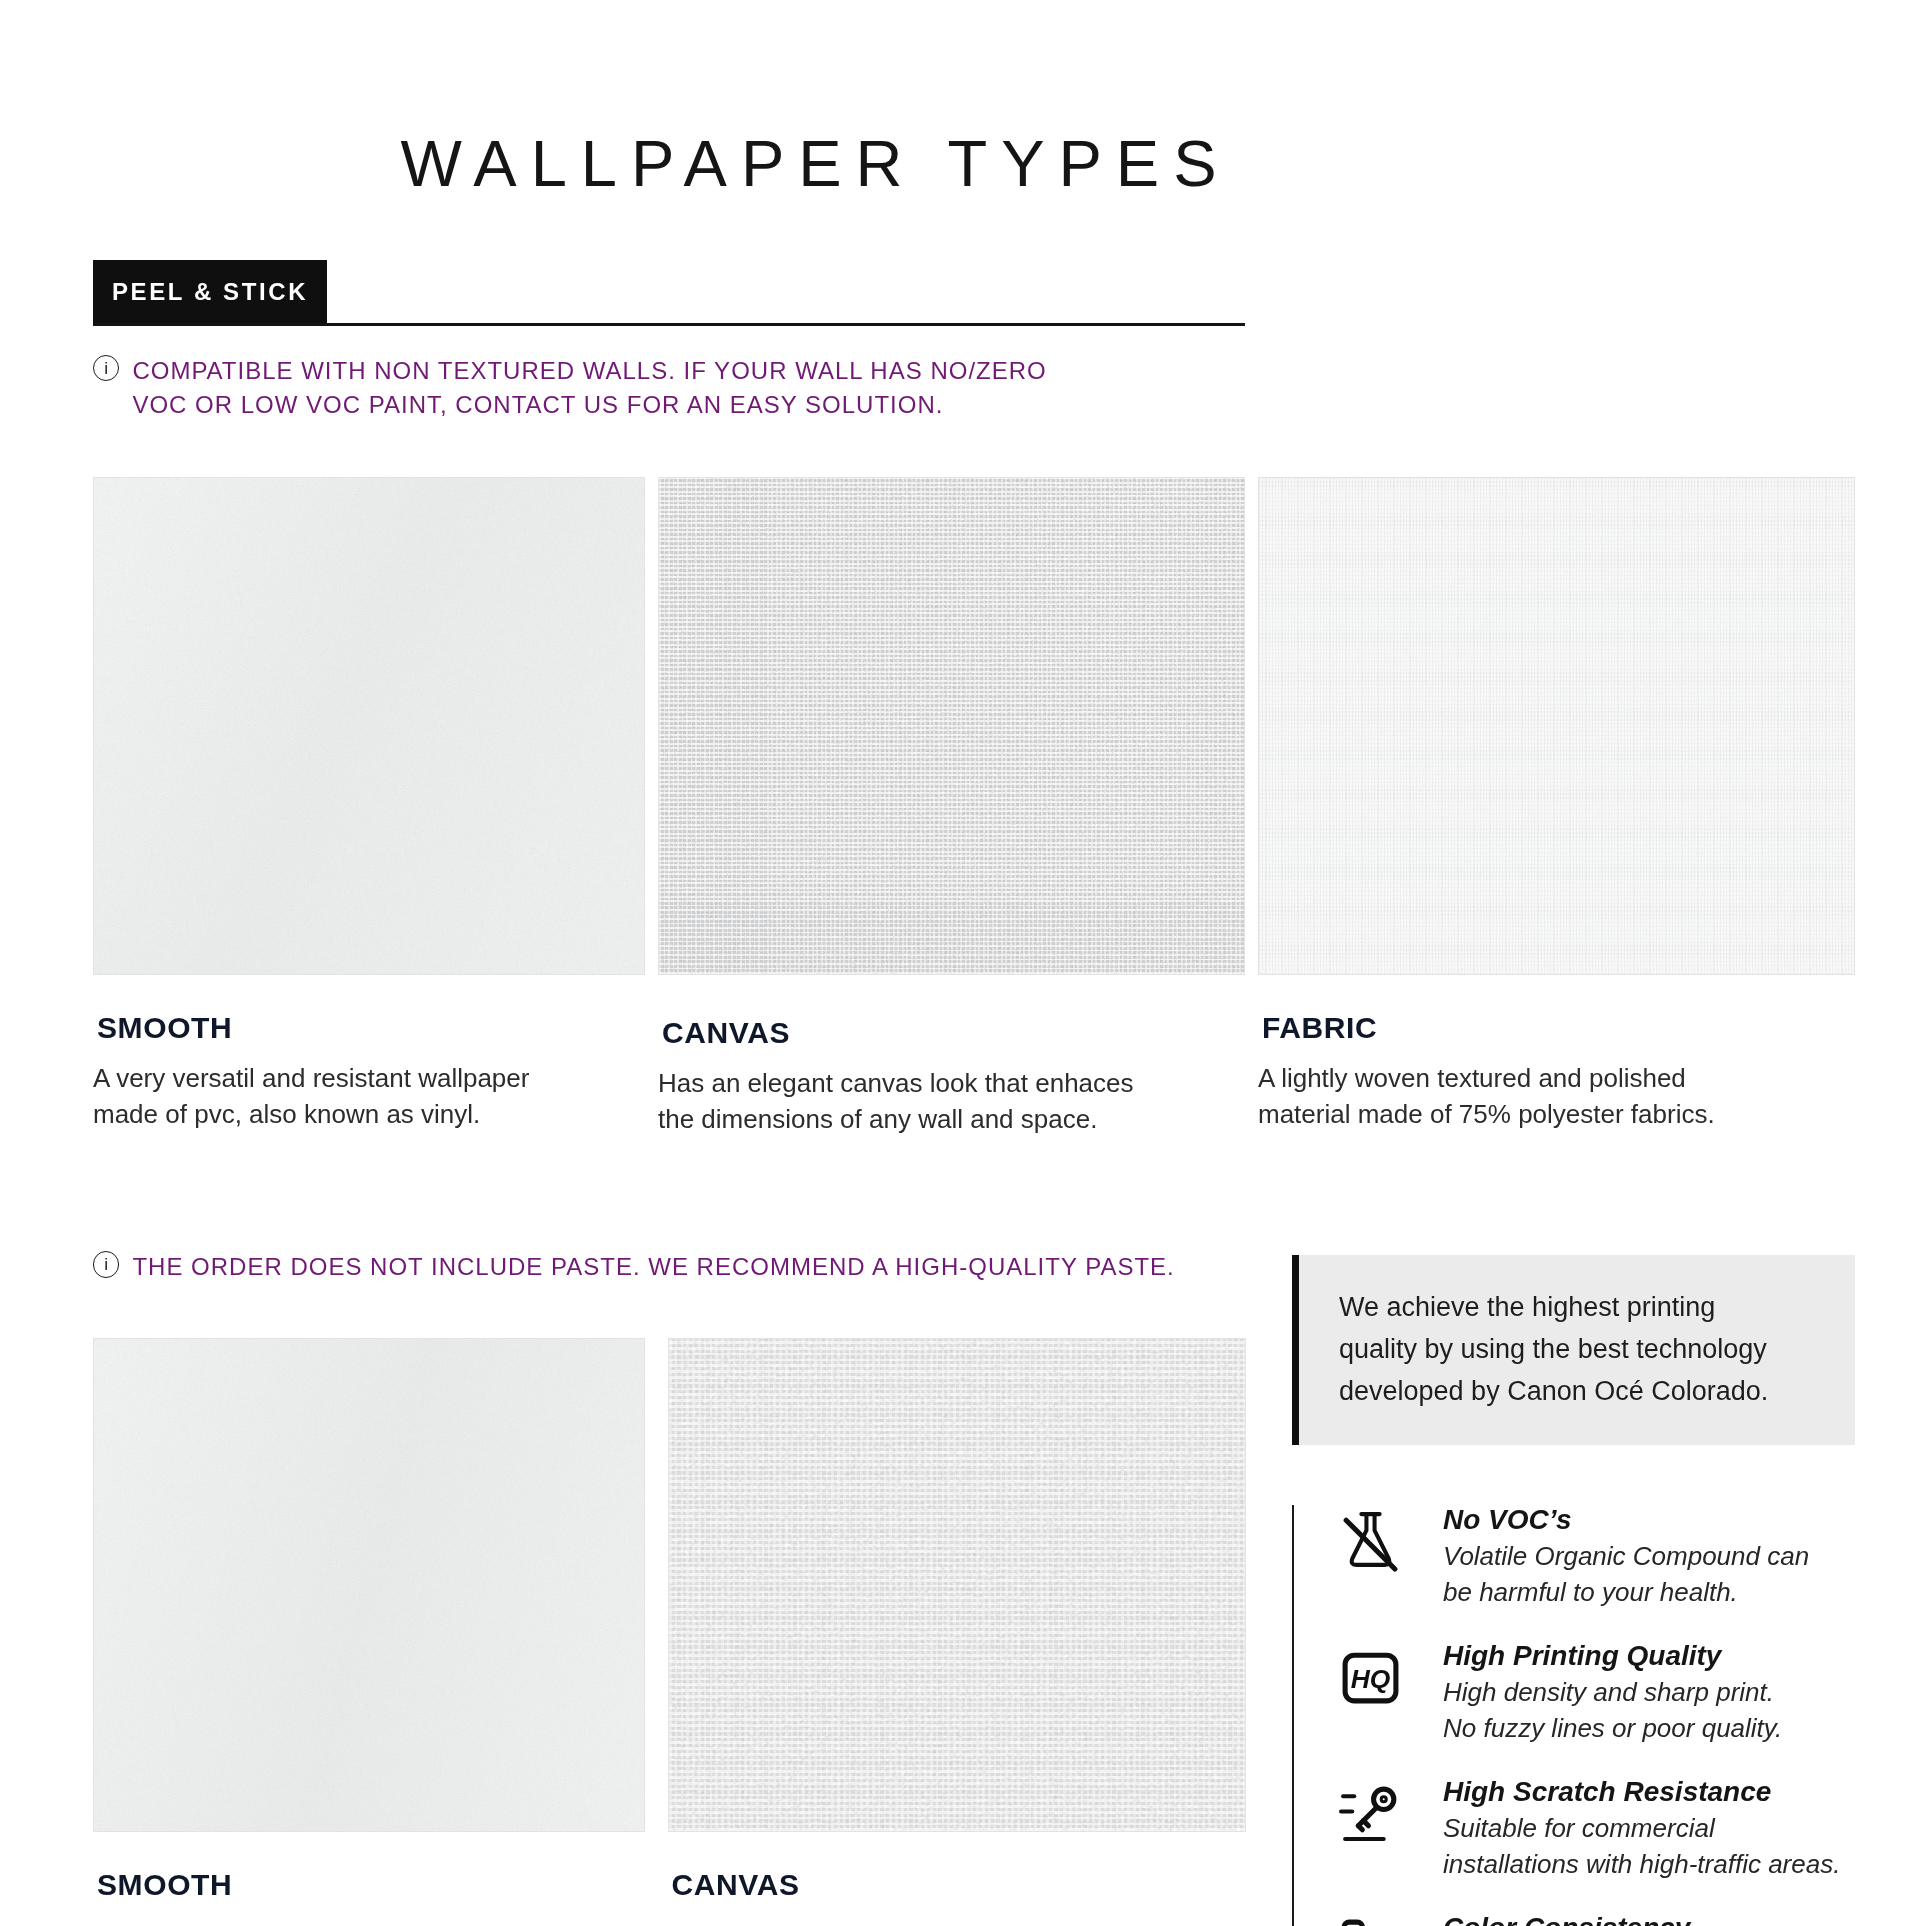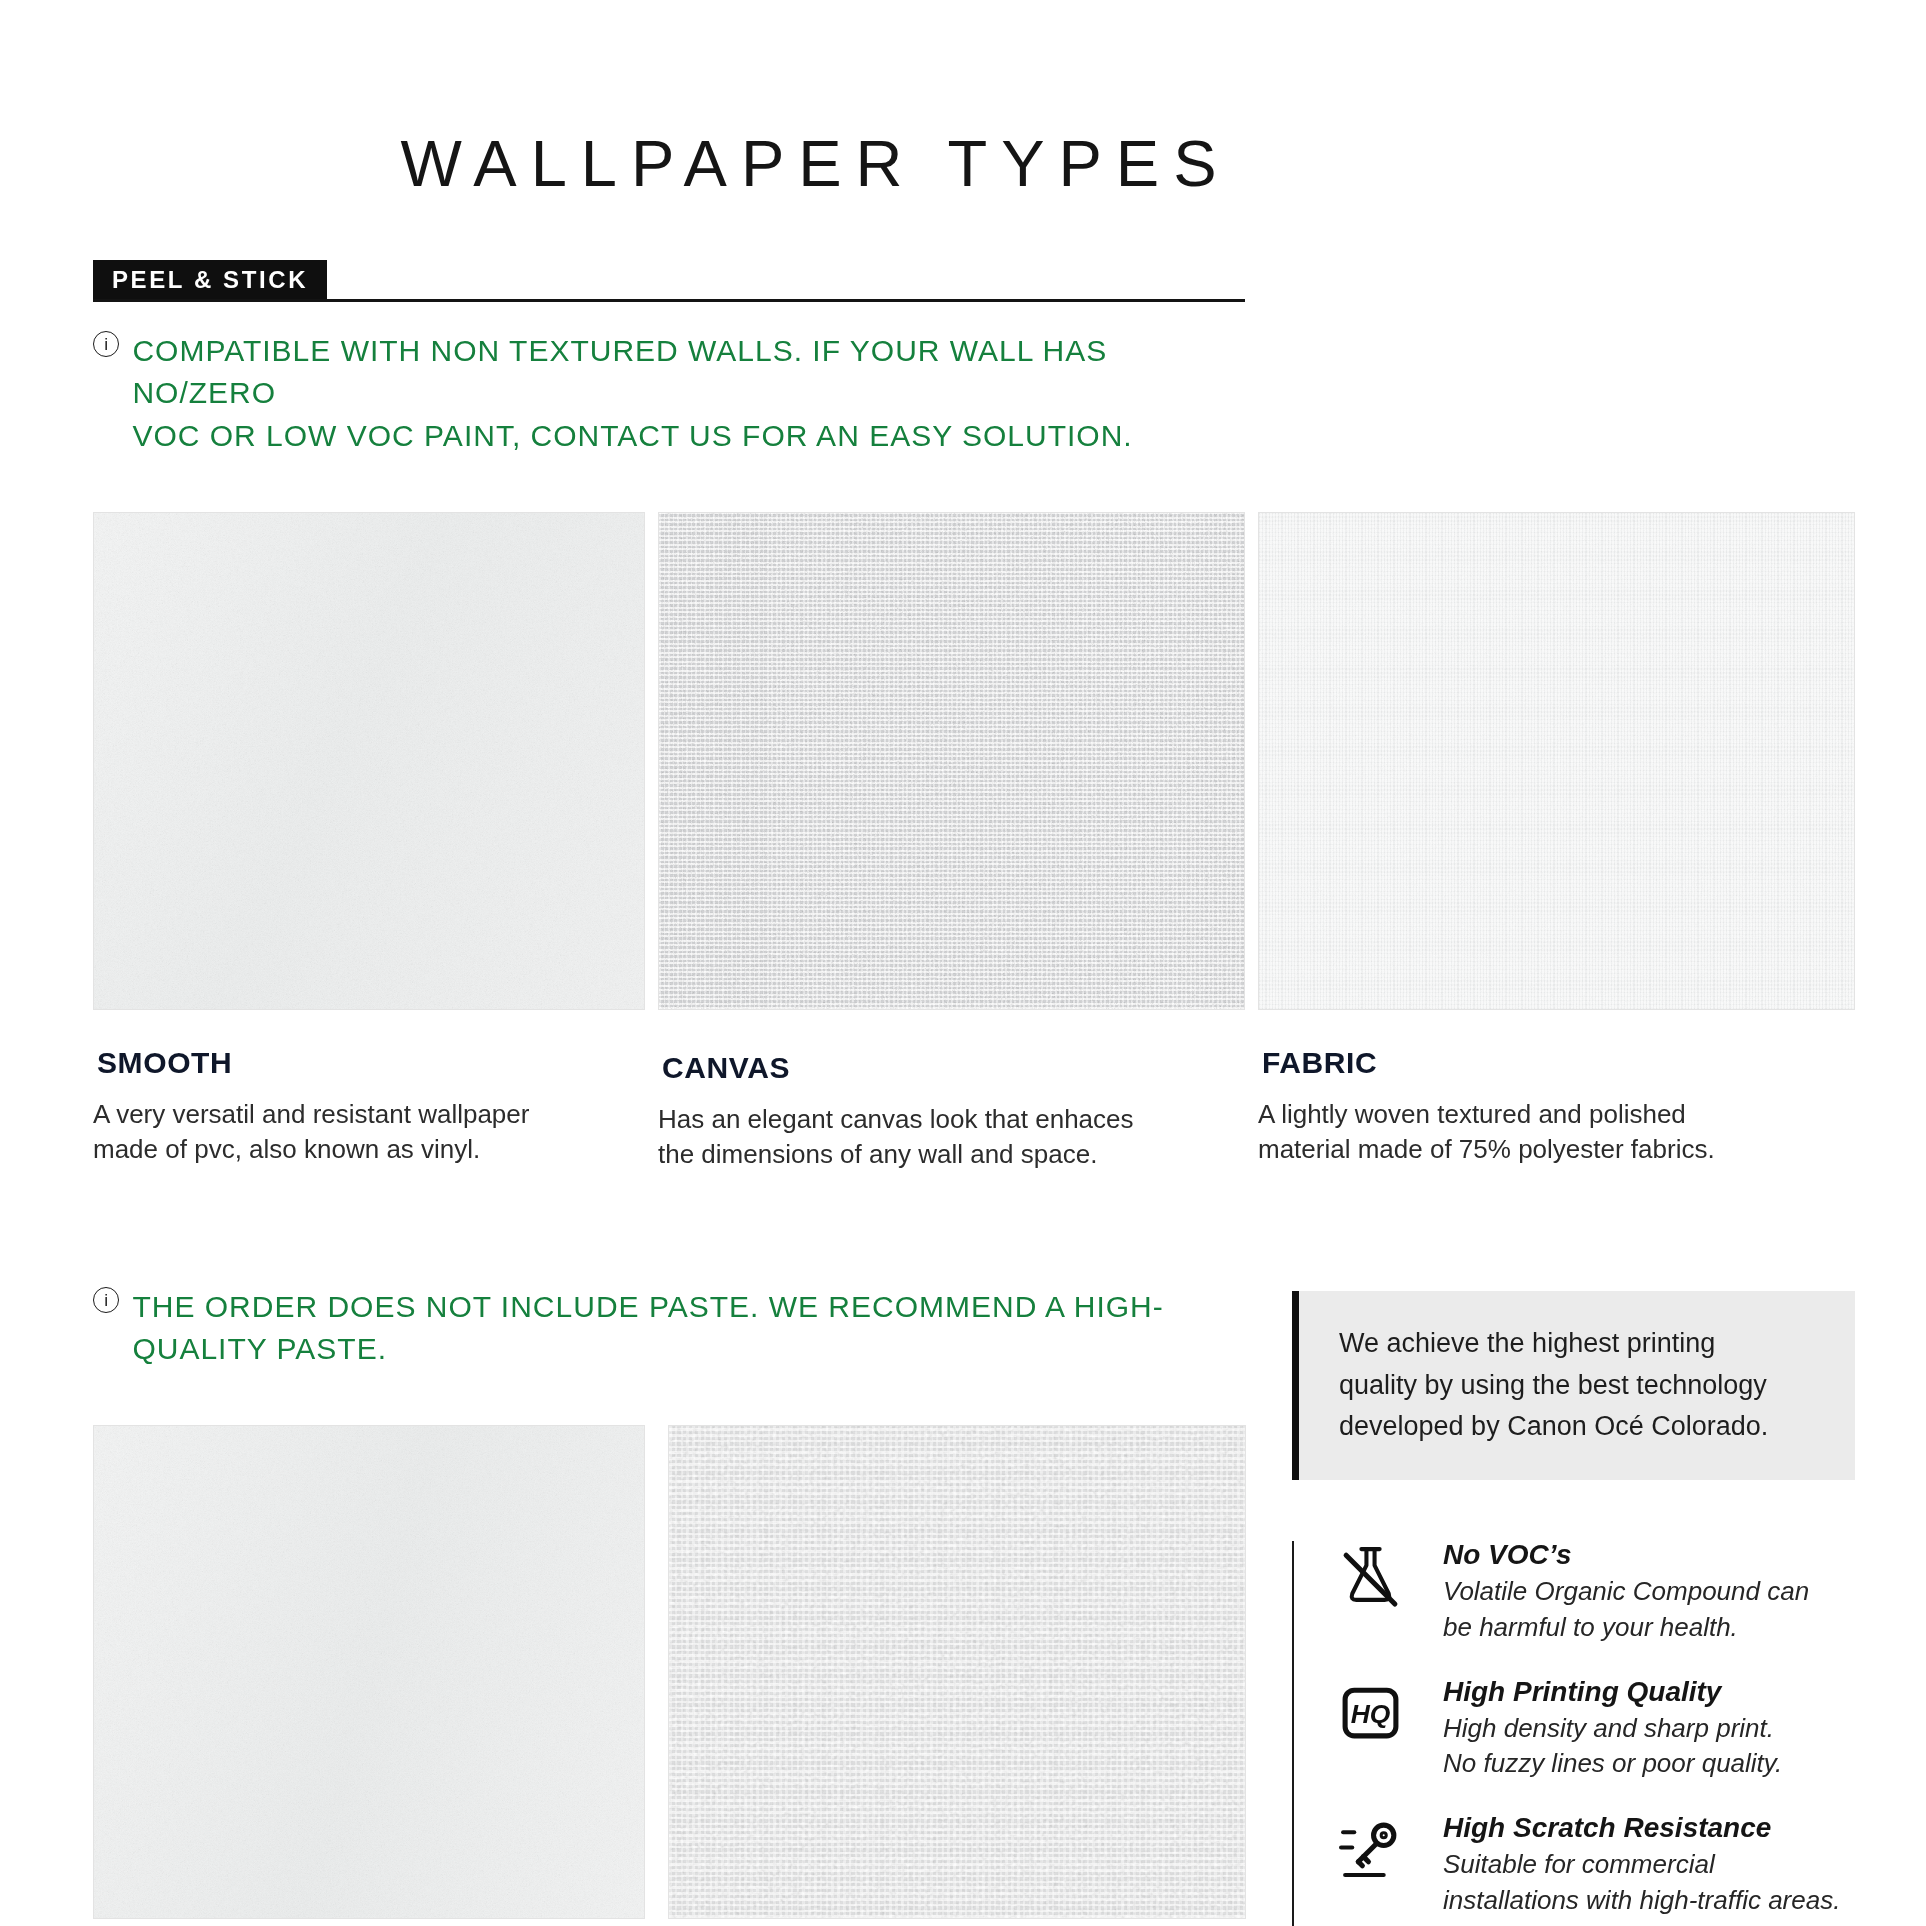--- a/index.html
+++ b/index.html
@@ -34,21 +34,21 @@
   }
   .badge{
     display:inline-block;
     background:#0f0f0f;
     color:#ffffff;
     font-size:24px;
     font-weight:700;
     letter-spacing:2.6px;
     line-height:39px;
     height:39px;
-    padding:0 19px;
+    padding:12px 19px;
     vertical-align:bottom;
   }
   
   .note{
     display:flex;
     align-items:flex-start;
     gap:13px;
     margin-top:28px;
     width:1152px;
   }
@@ -58,25 +58,25 @@
     border:1.9px solid #1b1b1b;
     border-radius:50%;
     font-size:17.3px;
     line-height:24.4px;
     text-align:center;
     font-weight:400;
     margin-top:1.3px;
     color:#1b1b1b;
   }
   .note-text{
-    font-size:30px;
+    font-size:24px;
     letter-spacing:1px;
     line-height:1.42;
     white-space:pre-line;
-    color:#15803d;
+    color:#701a75;
   }
   
   .swatch-row-3{
     display:grid;
     grid-template-columns:552px 587px 597px;
     column-gap:13px;
     margin-top:55px;
   }
   .swatch-row-2{
     display:grid;

